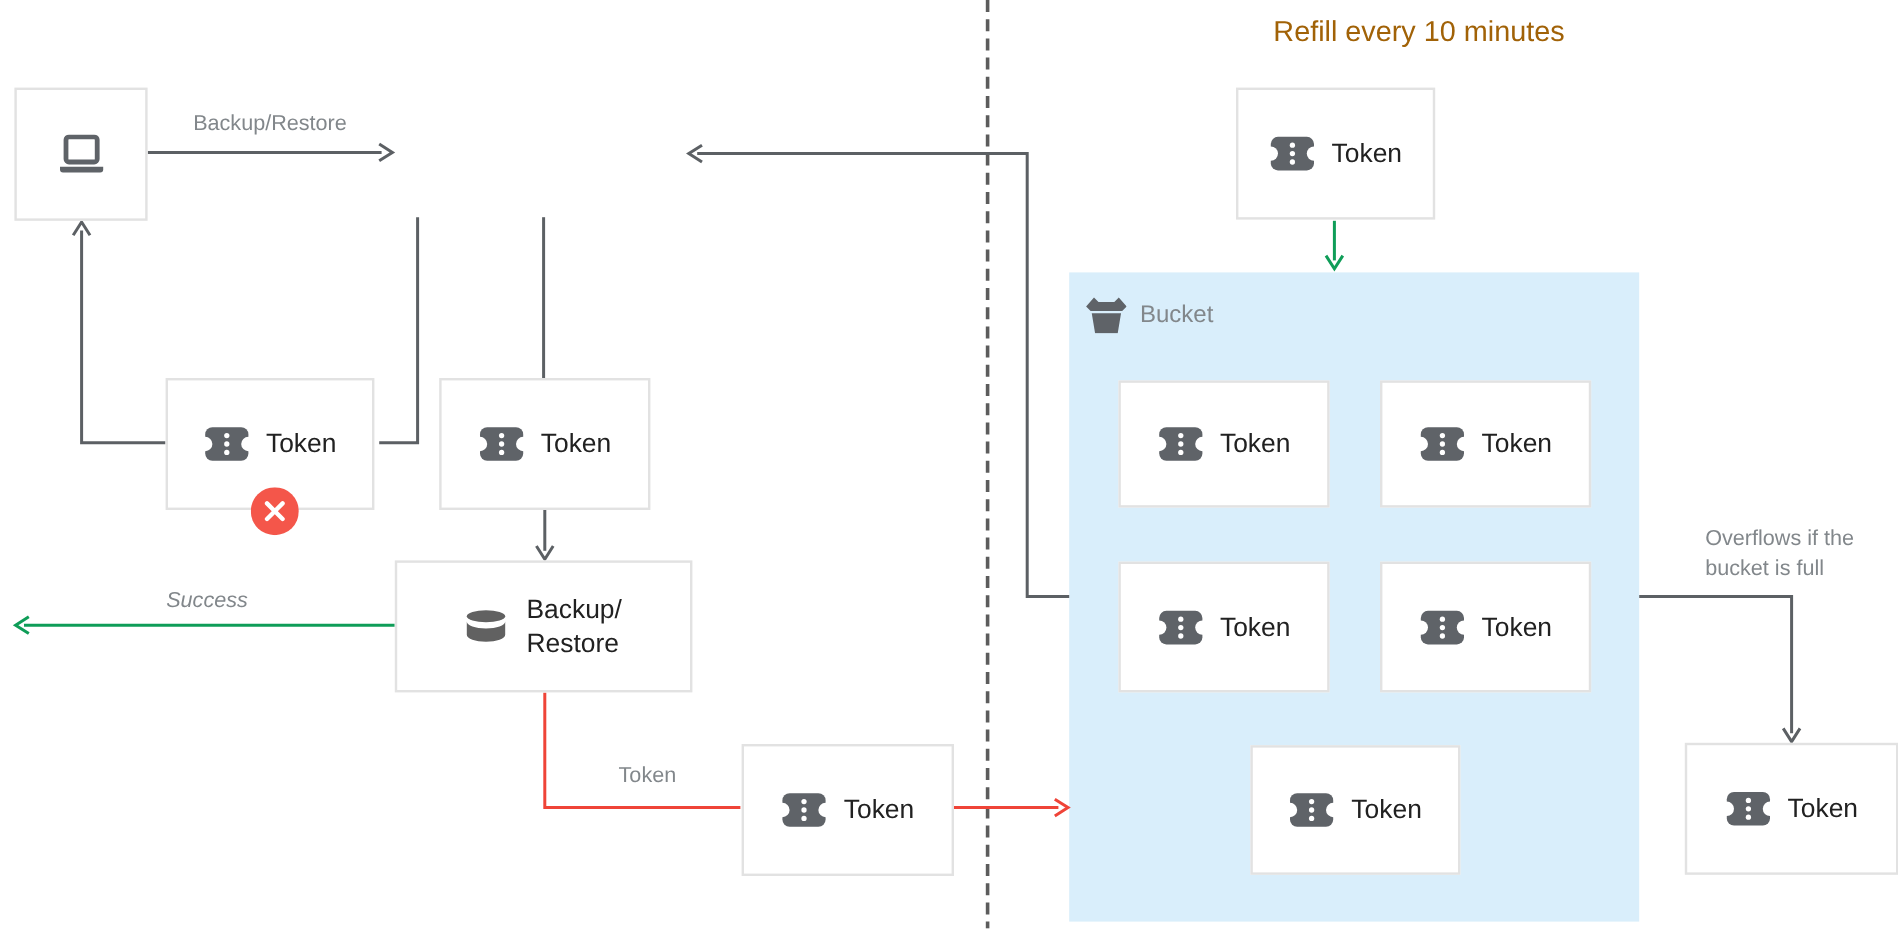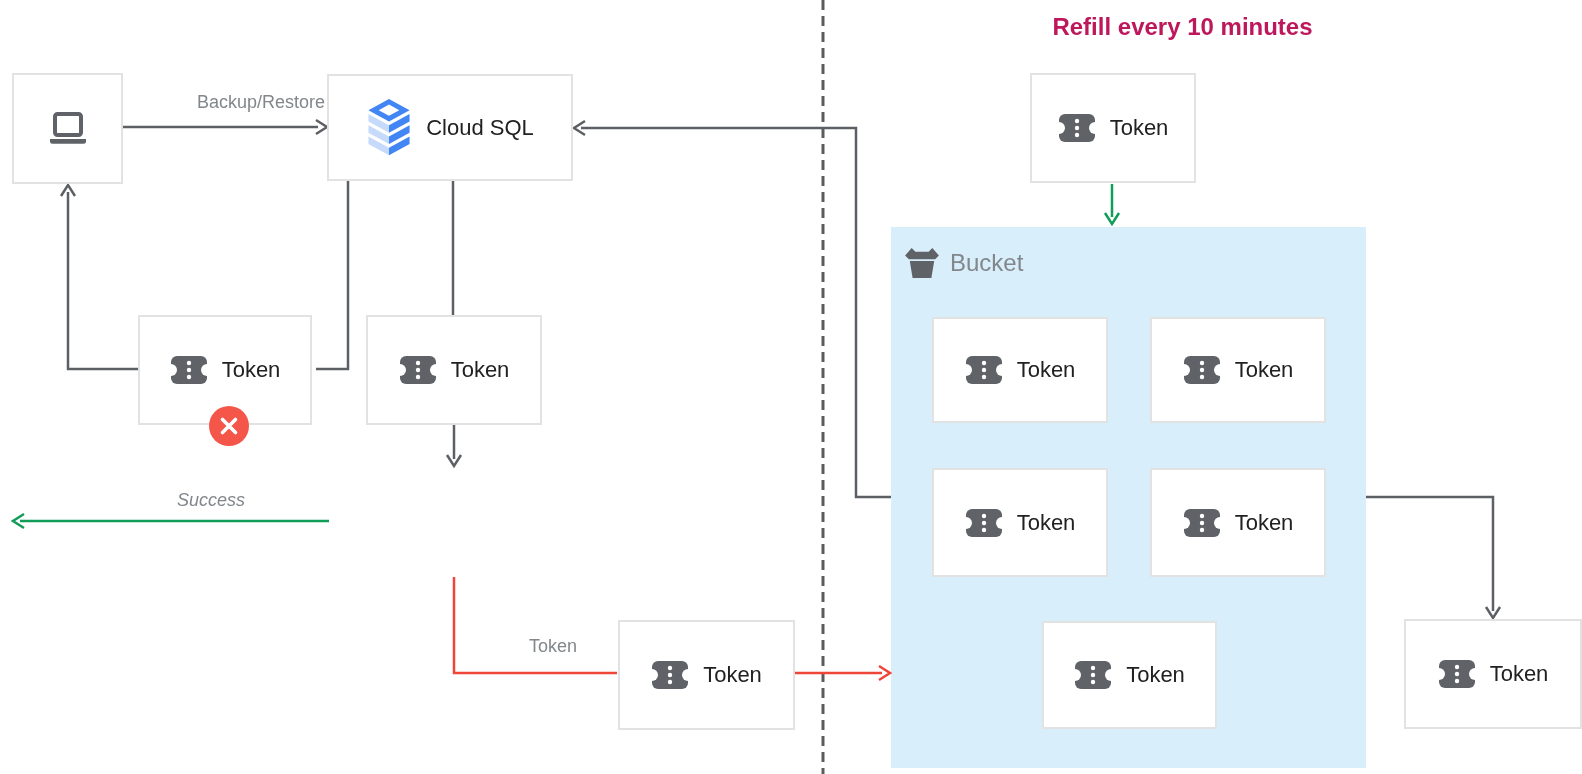--- a/index.html
+++ b/index.html
@@ -8,30 +8,30 @@
     font-family:"Liberation Sans", sans-serif; overflow:hidden;
   }
   .node {
     position:absolute; background:#ffffff; border:2px solid #e2e2e2;
     box-sizing:border-box; display:flex; align-items:center; justify-content:center;
     gap:14px;
   }
   .node-label { font-size:22px; color:#212121; white-space:nowrap; }
   .node-label.two-line { line-height:1.28; white-space:normal; }
   .edge-label {
-    position:absolute; font-size:18px; color:#82878b; text-align:right;
+    position:absolute; font-size:18px; color:#82878b; text-align:center;
   }
   .note-label { position:absolute; font-size:18px; color:#82878b; line-height:1.4; text-align:left; }
   .title {
     position:absolute; left:1005px; top:13px; width:355px; text-align:center;
-    font-size:24px; font-weight:bold; color:#be185d;
+    font-size:24px; font-weight:normal; color:#a16207;
   }
   .bucket { position:absolute; left:891px; top:227px; width:475px; height:541px; background:#d9eefb; }
   .bucket-head { position:absolute; left:14px; top:20px; display:flex; align-items:center; gap:11px; }
-  .bucket-head .bucket-name { font-size:24px; color:#82878b; }
+  .bucket-head .bucket-name { font-size:20px; color:#82878b; }
   .connectors { position:absolute; left:0; top:0; pointer-events:none; }
   .icon { display:flex; align-items:center; justify-content:center; }
   .error-badge { position:absolute; left:69px; top:89px; width:40px; height:40px; }
   .defs-holder { position:absolute; width:0; height:0; overflow:hidden; }
 </style>
 </head>
 <body>
 
 <svg class="defs-holder" aria-hidden="true">
   <defs>
@@ -116,37 +116,33 @@
       <path d="M795 673 H882"></path>
       <path d="M879 666 L890 673 L879 680"></path>
     </g>
   </svg>
 
   <div class="title">Refill every 10 minutes</div>
 
   <div class="edge-label" style="left:125px; top:92px; width:200px;">Backup/Restore</div>
   <div class="edge-label" style="left:100px; top:490px; width:145px;font-style:italic;">Success</div>
   <div class="edge-label" style="left:502px; top:636px; width:75px;">Token</div>
+  <div class="note-label" style="left:1421px; top:436px; width:160px;">
+    <div>Overflows if the</div>
+    <div>bucket is full</div>
+  </div>
 
   <div class="node" style="left:12px; top:73px; width:111px; height:111px;">
     <span class="icon">
       <svg width="44" height="34">
           <use href="#sym-laptop"></use>
         </svg>
     </span>
   </div>
 
-  <div class="node" style="left:327px; top:74px; width:246px; height:107px;">
-    <span class="icon">
-      <svg width="46" height="58">
-          <use href="#sym-cloudsql"></use>
-        </svg>
-    </span>
-    <span class="node-label">Cloud SQL</span>
-  </div>
 
   <div class="node" style="left:138px; top:315px; width:174px; height:110px;">
     <span class="icon">
       <svg width="38" height="32">
           <use href="#sym-token"></use>
         </svg>
     </span>
     <span class="node-label">Token</span>
     <span class="error-badge icon">
       <svg width="40" height="40">
@@ -157,20 +153,31 @@
 
   <div class="node" style="left:366px; top:315px; width:176px; height:110px;">
     <span class="icon">
       <svg width="38" height="32">
           <use href="#sym-token"></use>
         </svg>
     </span>
     <span class="node-label">Token</span>
   </div>
 
+  <div class="node" style="left:329px; top:467px; width:248px; height:110px; gap:17px;">
+    <span class="icon">
+      <svg width="34" height="28">
+          <use href="#sym-db"></use>
+        </svg>
+    </span>
+    <span class="node-label two-line">
+      <div>Backup/</div>
+      <div>Restore</div>
+    </span>
+  </div>
 
   <div class="node" style="left:618px; top:620px; width:177px; height:110px;">
     <span class="icon">
       <svg width="38" height="32">
           <use href="#sym-token"></use>
         </svg>
     </span>
     <span class="node-label">Token</span>
   </div>
 

